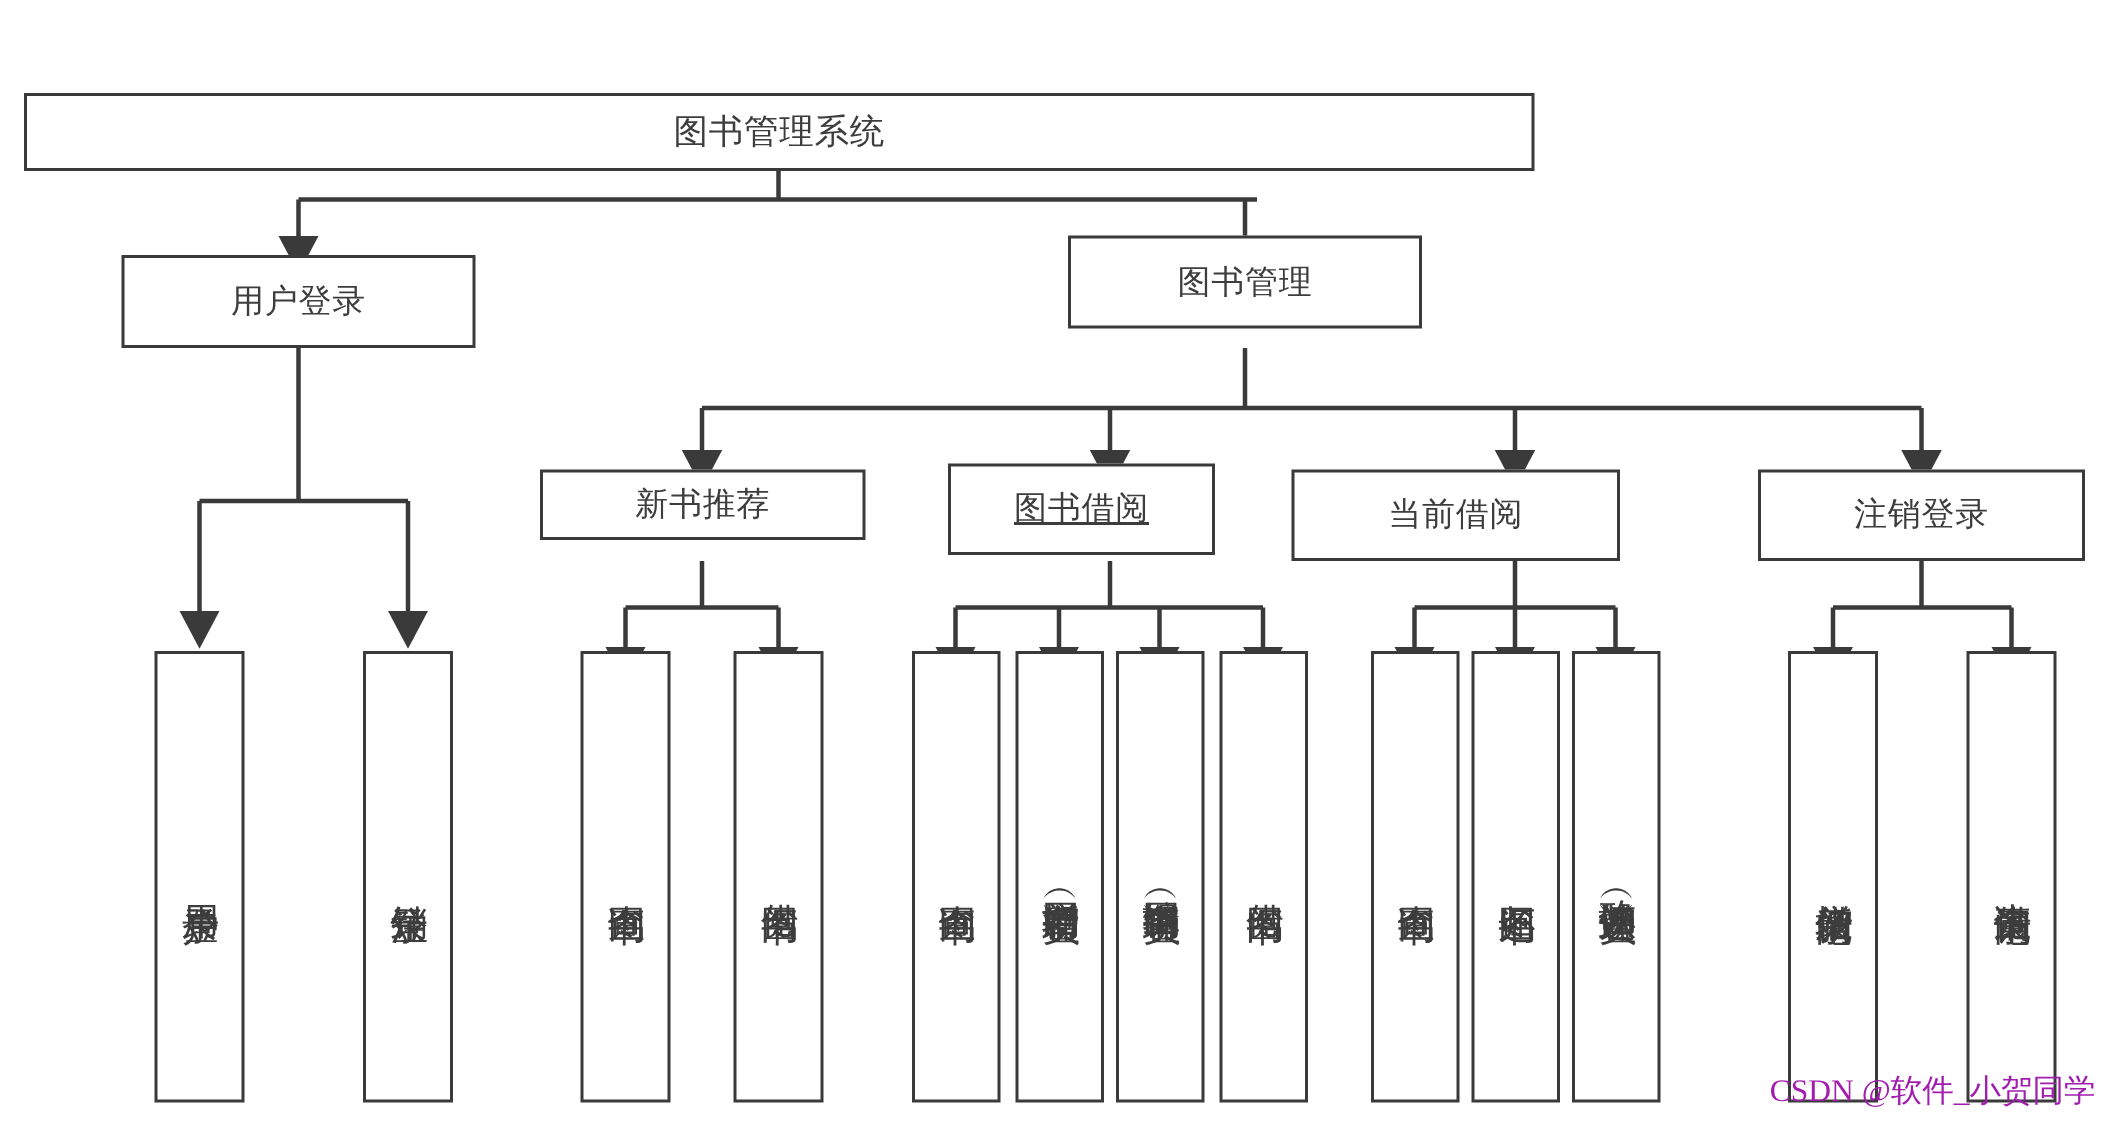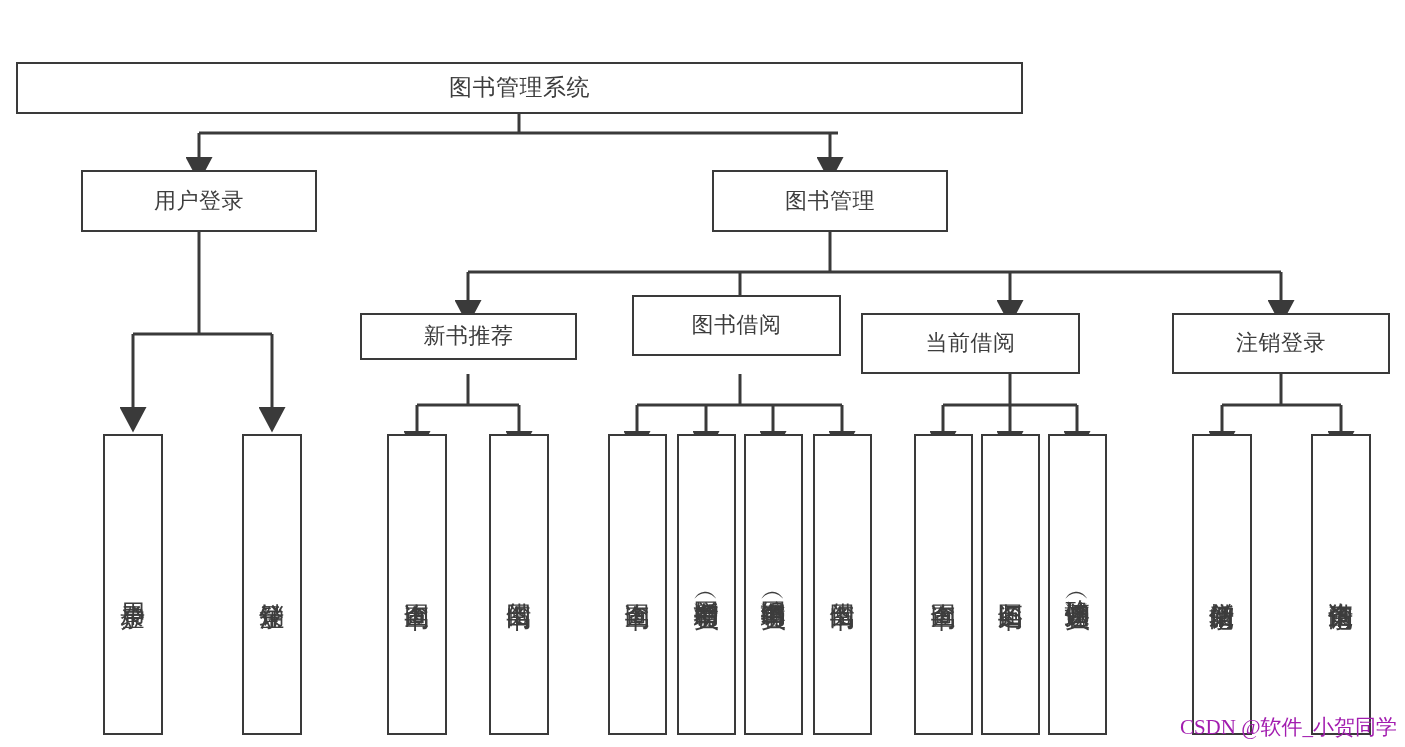--- a/index.html
+++ b/index.html
@@ -132,28 +132,28 @@
     </g>
   </svg>
 
   <div class="node horiz root" style="left:16px; top:14px; width:1007px; height:52px;margin-top:48px;">
     <span class="node-label">图书管理系统</span>
   </div>
 
   <div class="node horiz" style="left:81px; top:170px; width:236px; height:62px;">
     <span class="node-label">用户登录</span>
   </div>
-  <div class="node horiz" style="left:712px; top:170px; width:236px; height:62px;text-align:right;">
+  <div class="node horiz" style="left:712px; top:157px; width:236px; height:62px;text-align:right;">
     <span class="node-label">图书管理</span>
   </div>
 
   <div class="node horiz" style="left:360px; top:313px; width:217px; height:47px;">
     <span class="node-label">新书推荐</span>
   </div>
-  <div class="node horiz" style="left:632px; top:295px; width:209px; height:61px;">
+  <div class="node horiz" style="left:632px; top:309px; width:178px; height:61px;text-decoration:underline;">
     <span class="node-label">图书借阅</span>
   </div>
   <div class="node horiz" style="left:861px; top:313px; width:219px; height:61px;">
     <span class="node-label">当前借阅</span>
   </div>
   <div class="node horiz" style="left:1172px; top:313px; width:218px; height:61px;">
     <span class="node-label">注销登录</span>
   </div>
 
   <div class="node vert" style="left:103px; top:434px; width:60px; height:301px;">

